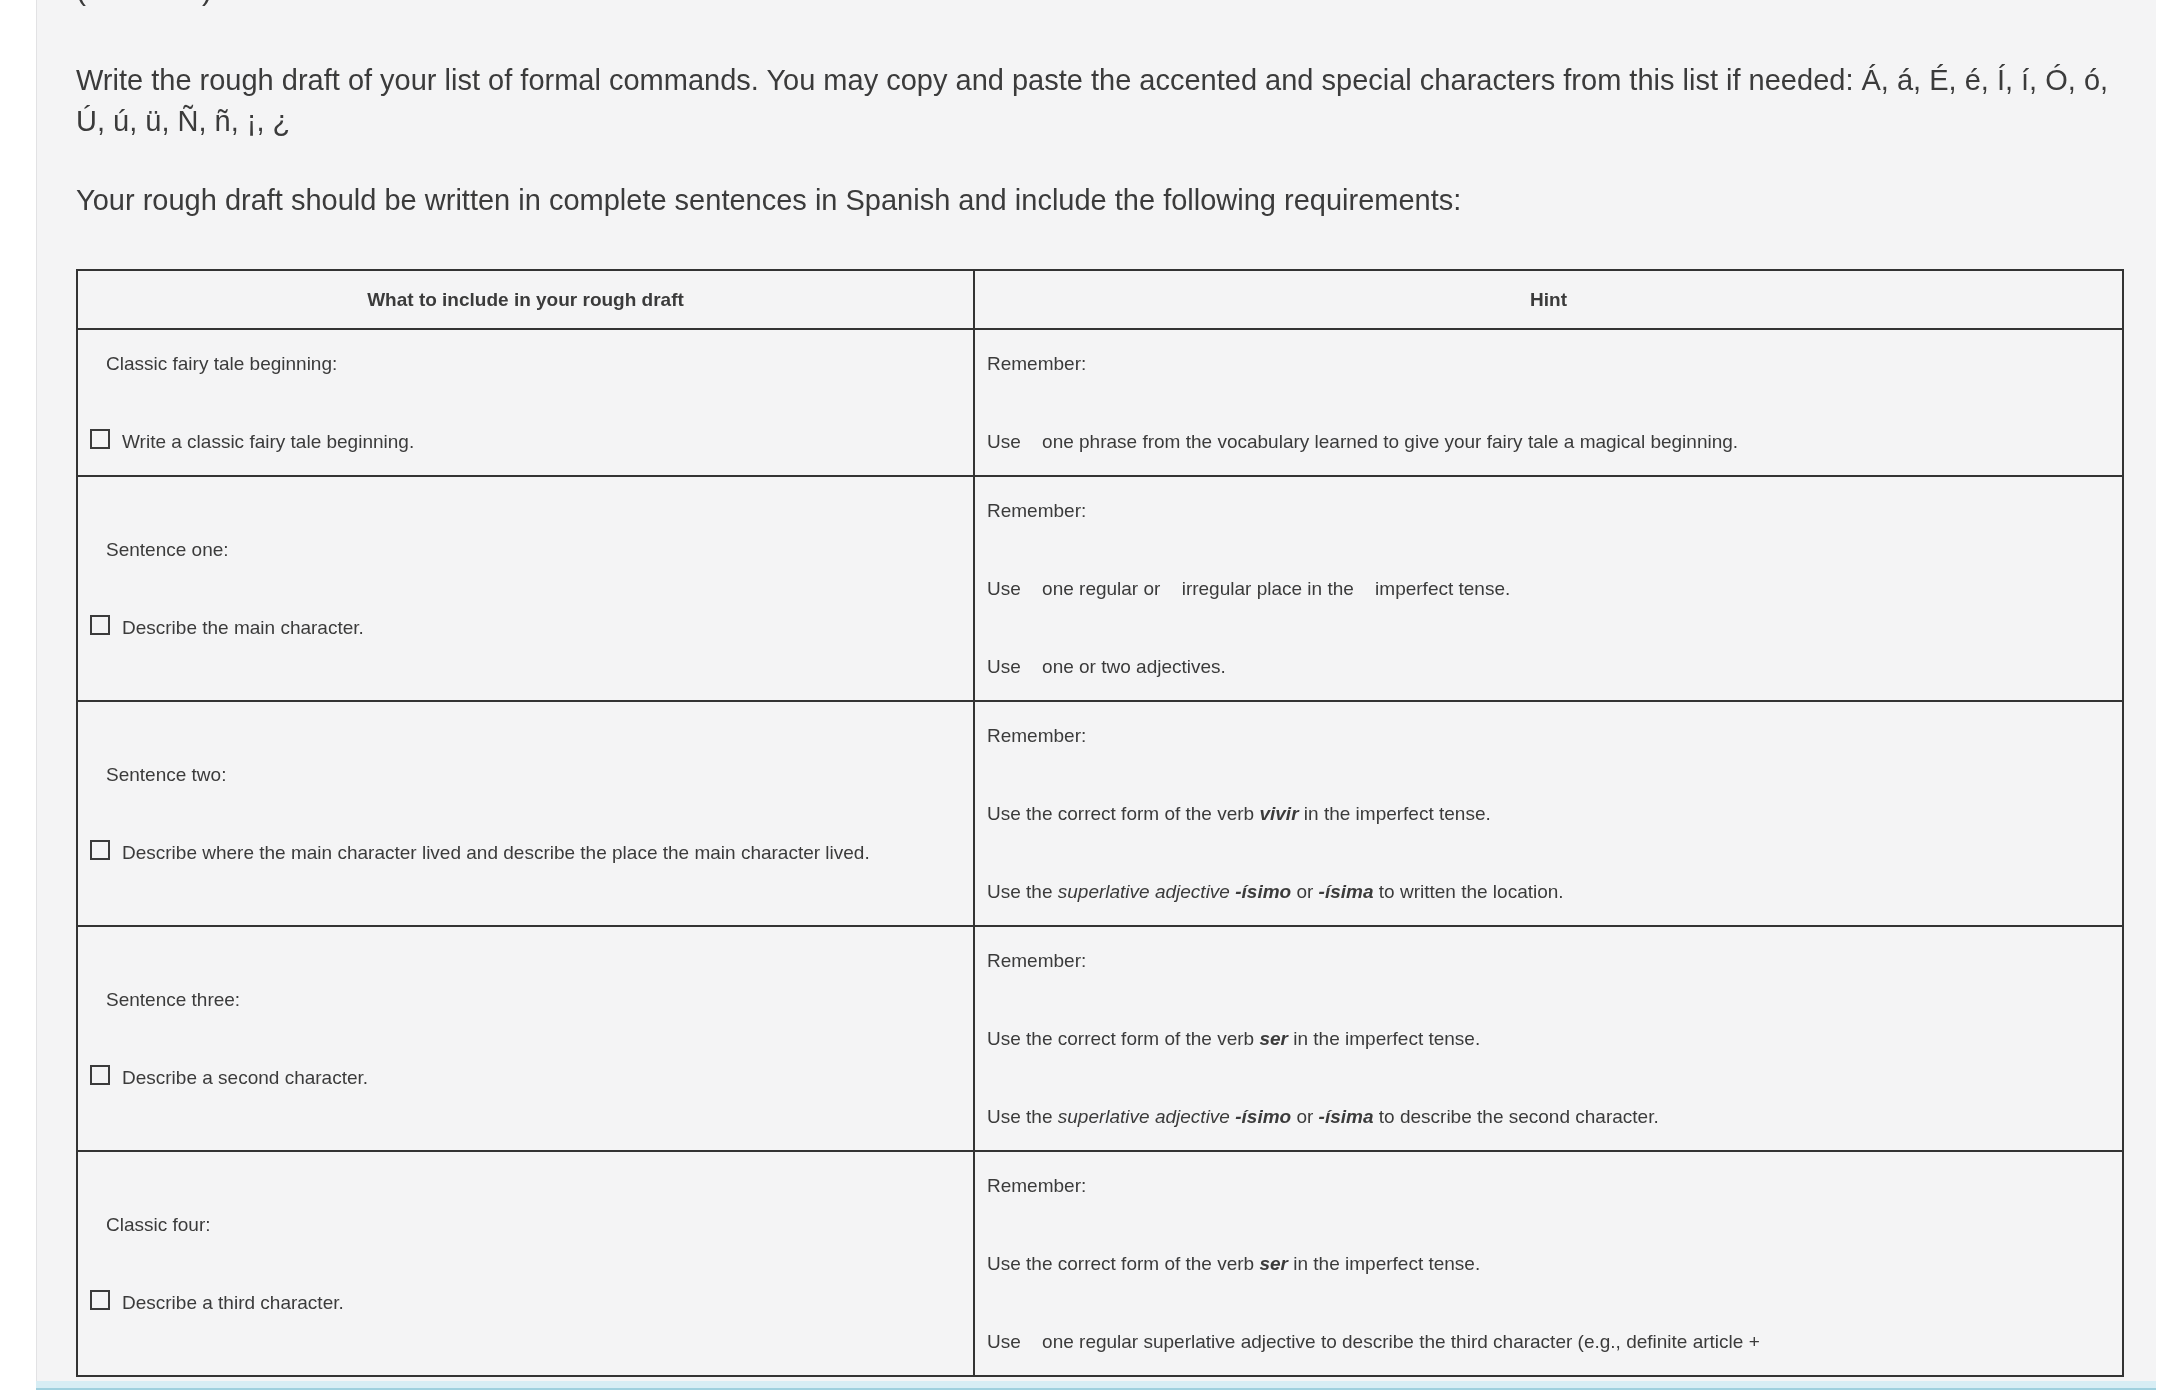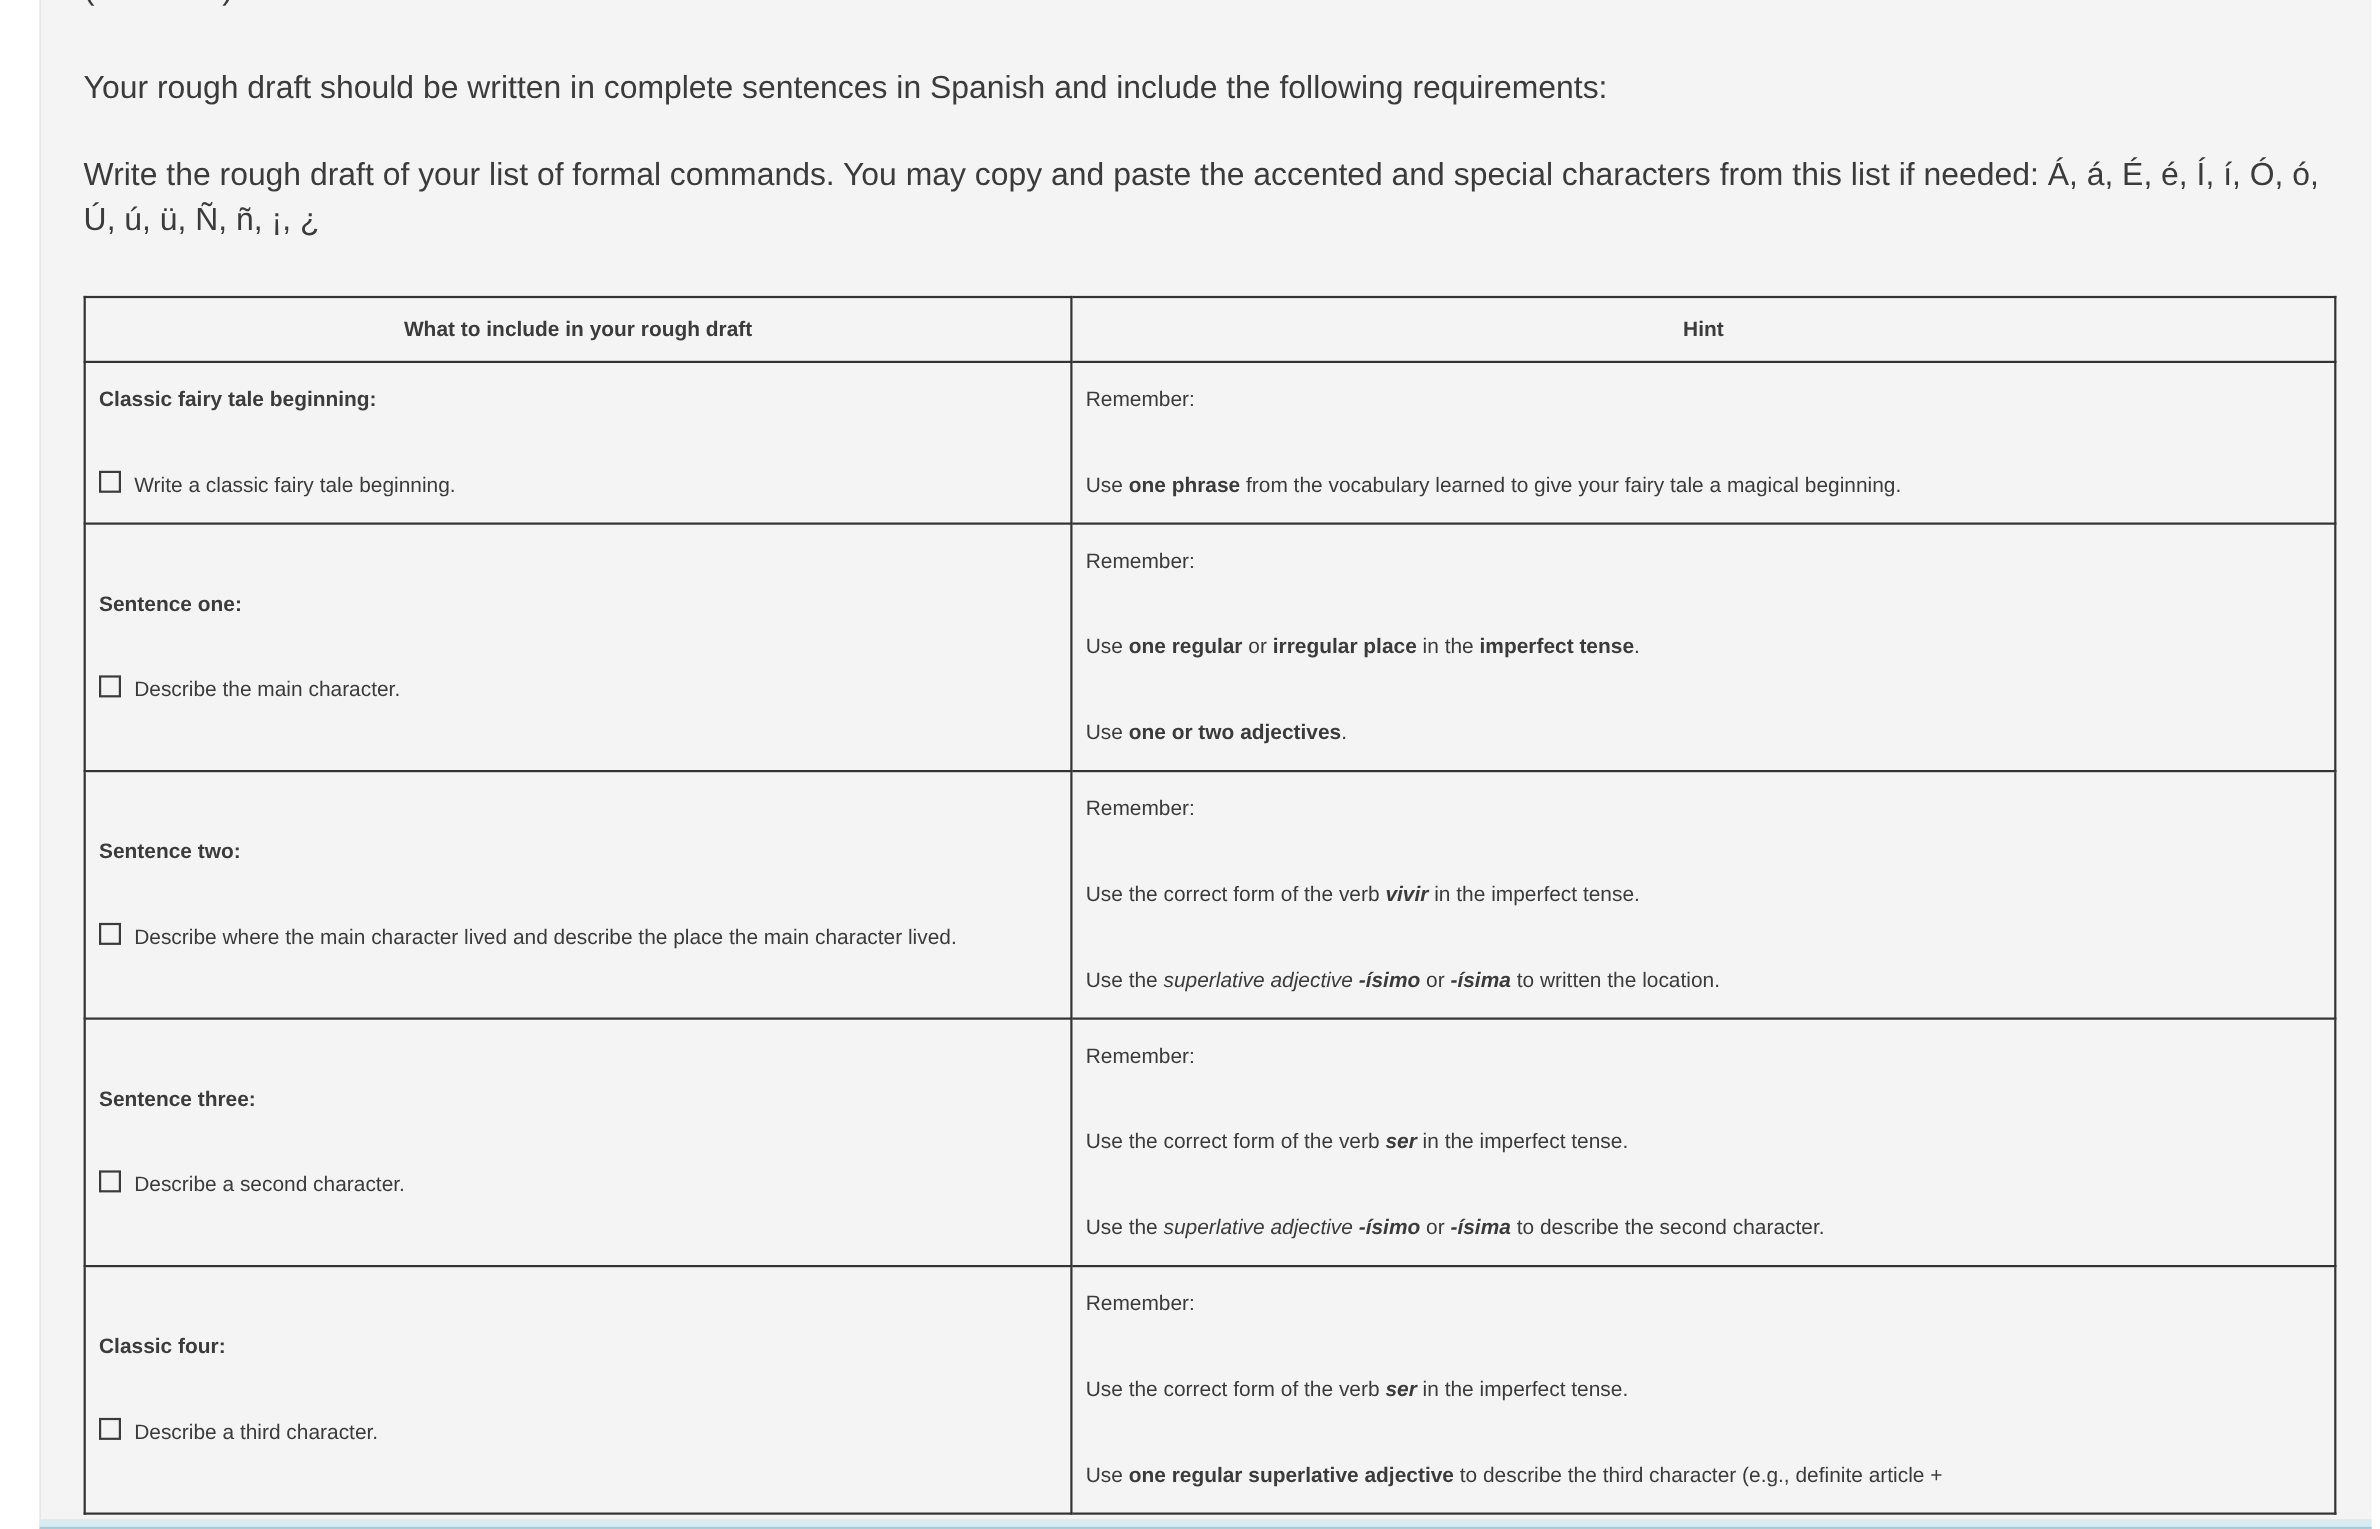--- a/index.html
+++ b/index.html
@@ -62,43 +62,43 @@
   table.req td p { margin: 0; }
   table.req td p + p { margin-top: 37px; }
   .checkbox {
     display: inline-block;
     width: 20px; height: 20px;
     border: 2px solid #3b3b3b;
     margin-right: 12px;
     vertical-align: -1px;
     background: transparent;
   }
-  .seg-b  { font-weight: bold; }
+  .seg-b  { font-weight: normal; margin-left: 16px; }
   .seg-i  { font-style: italic; }
   .seg-bi { font-weight: bold; font-style: italic; text-align: center; }
   .bottom-strip {
     position: absolute;
     left: 36px; top: 1381px;
     width: 2120px; height: 9px;
     background: #d7edf4;
     border-bottom: 2px solid #9fd0de;
   }
 </style>
 </head>
 <body>
 
 <div class="content-area">
 
   <div class="clipped-line">
     <span class="paren paren-open">(</span>
     <span class="paren paren-close">)</span>
   </div>
 
+  <p class="intro-p">Write the rough draft of your list of formal commands. You may copy and paste the accented and special characters from this list if needed: Á, á, É, é, Í, í, Ó, ó, Ú, ú, ü, Ñ, ñ, ¡, ¿</p>
   <p class="intro-p">Your rough draft should be written in complete sentences in Spanish and include the following requirements:</p>
-  <p class="intro-p">Write the rough draft of your list of formal commands. You may copy and paste the accented and special characters from this list if needed: Á, á, É, é, Í, í, Ó, ó, Ú, ú, ü, Ñ, ñ, ¡, ¿</p>
 
   <table class="req">
     <colgroup>
       <col style="width:897px">
       <col style="width:1149px">
     </colgroup>
     <thead>
       <tr>
         <th>What to include in your rough draft</th>
         <th>Hint</th>

